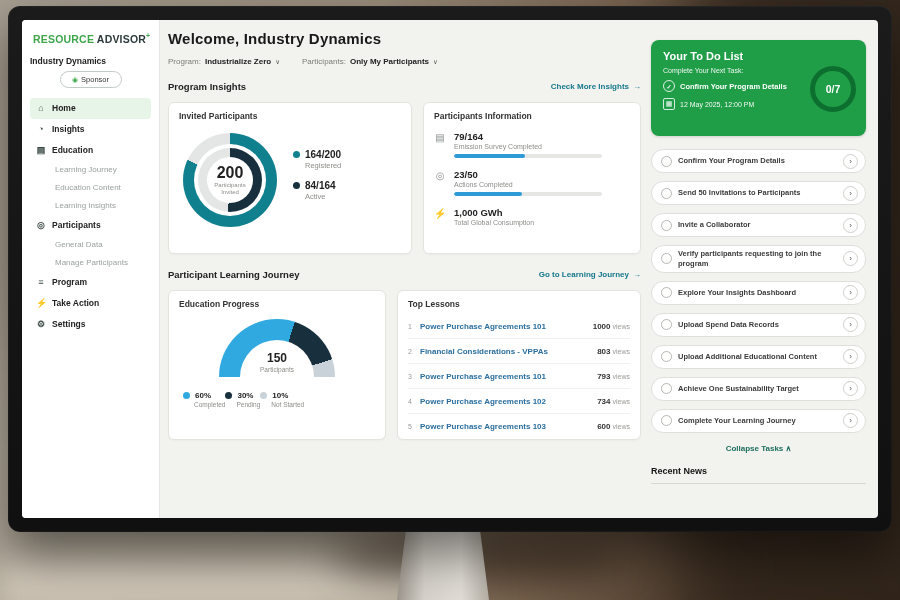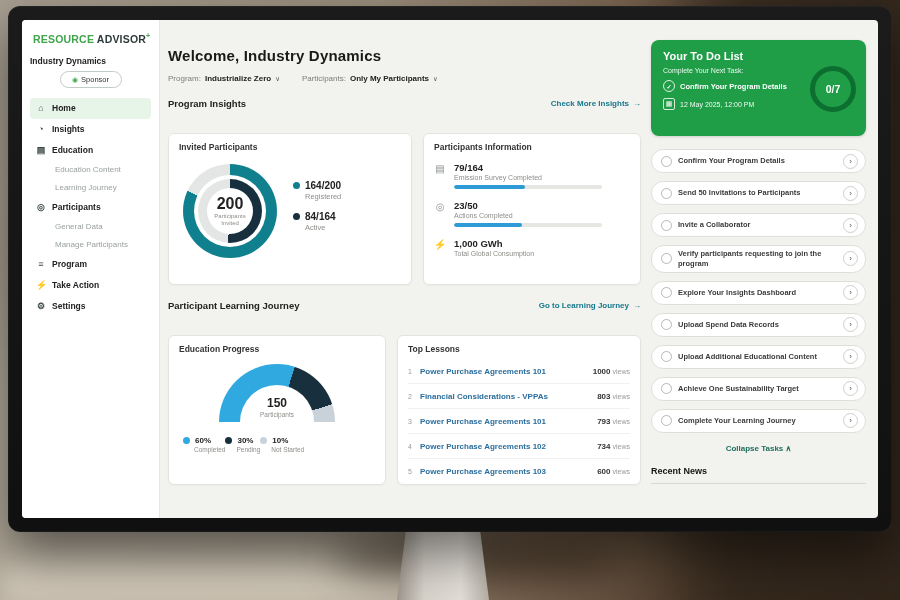--- a/index.html
+++ b/index.html
@@ -28,30 +28,30 @@
   .logo-plus{color:#3fa54b;font-size:7px;}
   .org{text-align:left;font-size:8.5px;font-weight:bold;color:#222;margin-top:11px;}
   .badge{margin:5px auto 10px;width:60px;height:15px;border:1px solid #c2cbc4;border-radius:9px;display:flex;align-items:center;justify-content:center;gap:3px;font-size:7.5px;color:#333;background:#fff;cursor:pointer;}
   .badge-ico{color:#3fa54b;font-size:7px;line-height:1;}
   .nav-item{display:flex;align-items:center;gap:6px;height:21px;padding:0 6px;border-radius:4px;font-weight:bold;font-size:8.5px;color:#222;cursor:pointer;}
   .nav-item .nico{width:10px;text-align:center;font-size:9px;color:#3c4a46;}
   .nav-item.active{background:#e7f4e8;}
   .nav-sub{height:18px;padding-left:25px;display:flex;align-items:center;font-size:8px;color:#9aa0a0;cursor:pointer;}
 
   
-  .main{width:481px;flex:none;box-sizing:border-box;padding:27px 0 0 8px;}
+  .main{width:481px;flex:none;box-sizing:border-box;padding:10px 0 0 8px;}
   .welcome{font-size:15px;font-weight:bold;color:#191919;letter-spacing:.2px;}
   .filters{display:flex;gap:22px;margin-top:10px;font-size:8px;color:#7c7c78;align-items:center;}
   .filter{display:flex;align-items:center;cursor:pointer;}
   .filter b{color:#222;margin-left:4px;font-size:8px;}
   .dd-caret{font-size:6.5px;color:#555;margin-left:4px;}
   .section-head{display:flex;justify-content:space-between;align-items:center;width:473px;margin-top:15px;}
   .section-title{font-size:9.5px;font-weight:bold;color:#222;}
   .section-link{font-size:8px;font-weight:bold;color:#16788c;cursor:pointer;display:flex;gap:4px;}
-  .cards{display:flex;gap:11px;margin-top:24px;}
+  .cards{display:flex;gap:11px;margin-top:10px;}
   .card{background:#fff;border:1px solid #e4e4df;border-radius:6px;box-sizing:border-box;padding:8px 10px;box-shadow:0 1px 2px rgba(0,0,0,.03);}
   .card-title{font-size:8.5px;font-weight:bold;color:#333;}
   .card.invited{width:244px;height:152px;}
   .card.info{width:218px;height:152px;}
   .card.edu{width:218px;height:150px;}
   .card.lessons{width:244px;height:150px;}
 
   
   .donut-wrap{display:flex;align-items:center;gap:16px;margin-top:12px;padding-left:4px;}
   .donut{width:94px;height:94px;border-radius:50%;position:relative;flex:none;}
@@ -143,24 +143,27 @@
           </div>
           <div class="nav-item">
             <span class="nico">◔</span>
             <span>Insights</span>
           </div>
           <div class="nav-item">
             <span class="nico">▤</span>
             <span>Education</span>
           </div>
           <div class="nav-sub">
+            <span>Learning Journey</span>
+          </div>
+          <div class="nav-sub">
             <span>Education Content</span>
           </div>
           <div class="nav-sub">
-            <span>Learning Journey</span>
+            <span>Learning Insights</span>
           </div>
           <div class="nav-item">
             <span class="nico">◎</span>
             <span>Participants</span>
           </div>
           <div class="nav-sub">
             <span>General Data</span>
           </div>
           <div class="nav-sub">
             <span>Manage Participants</span>

